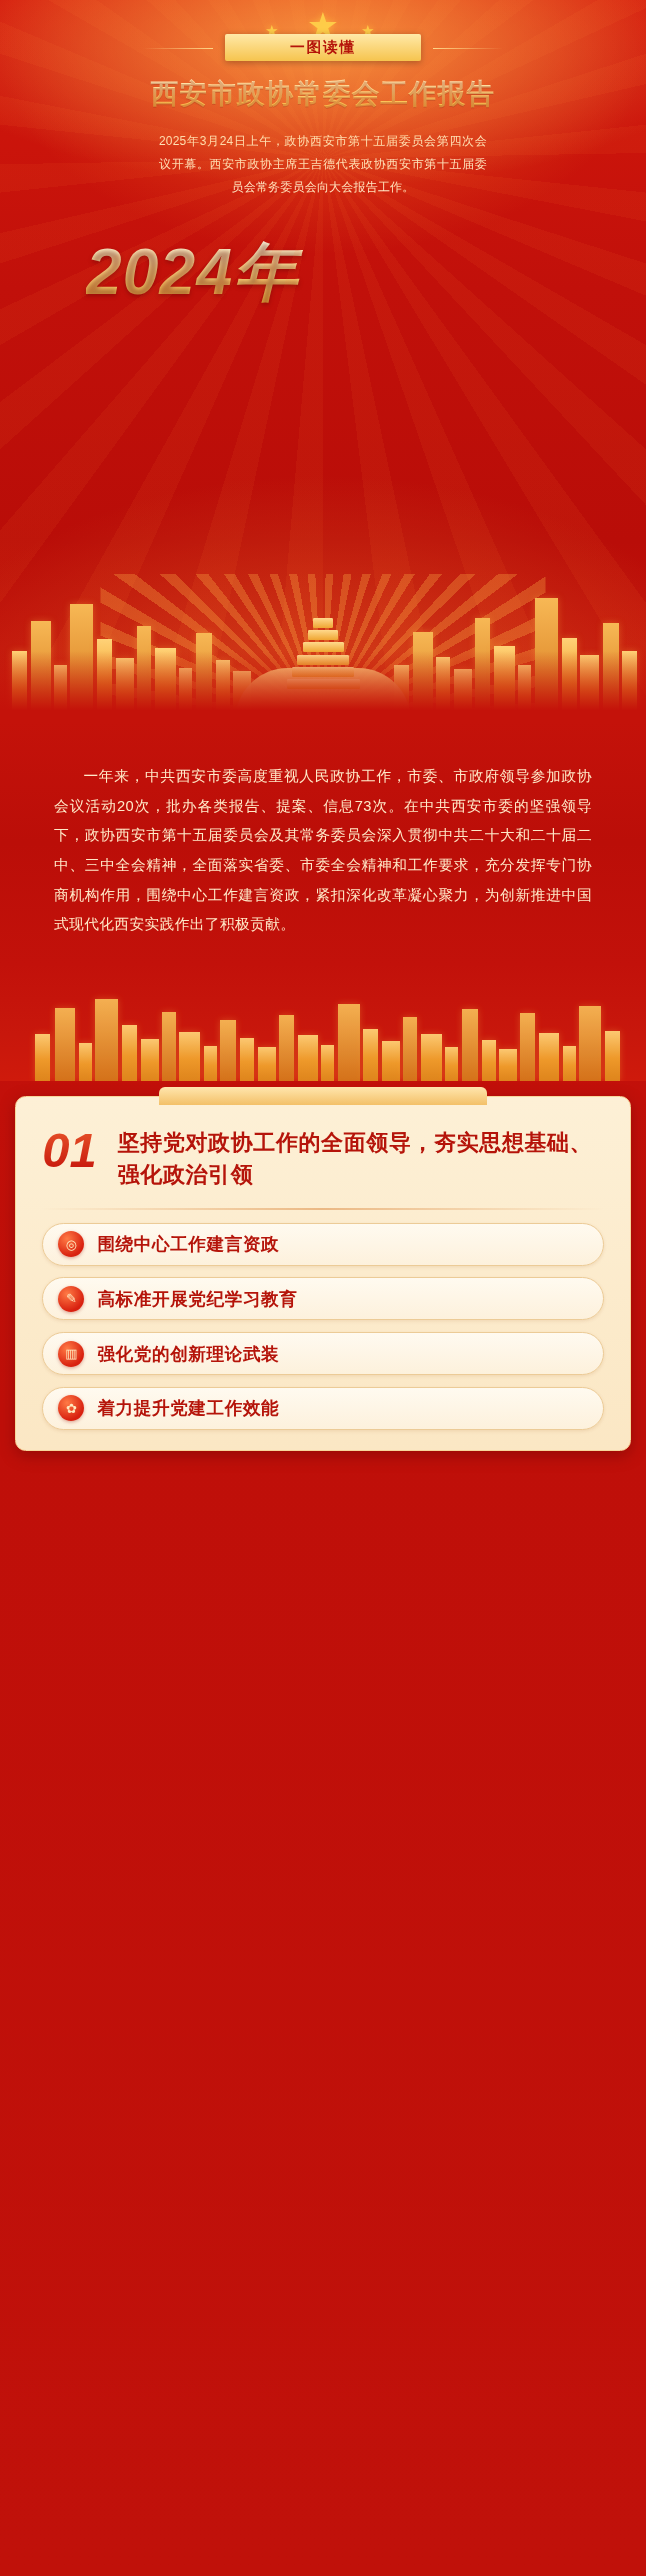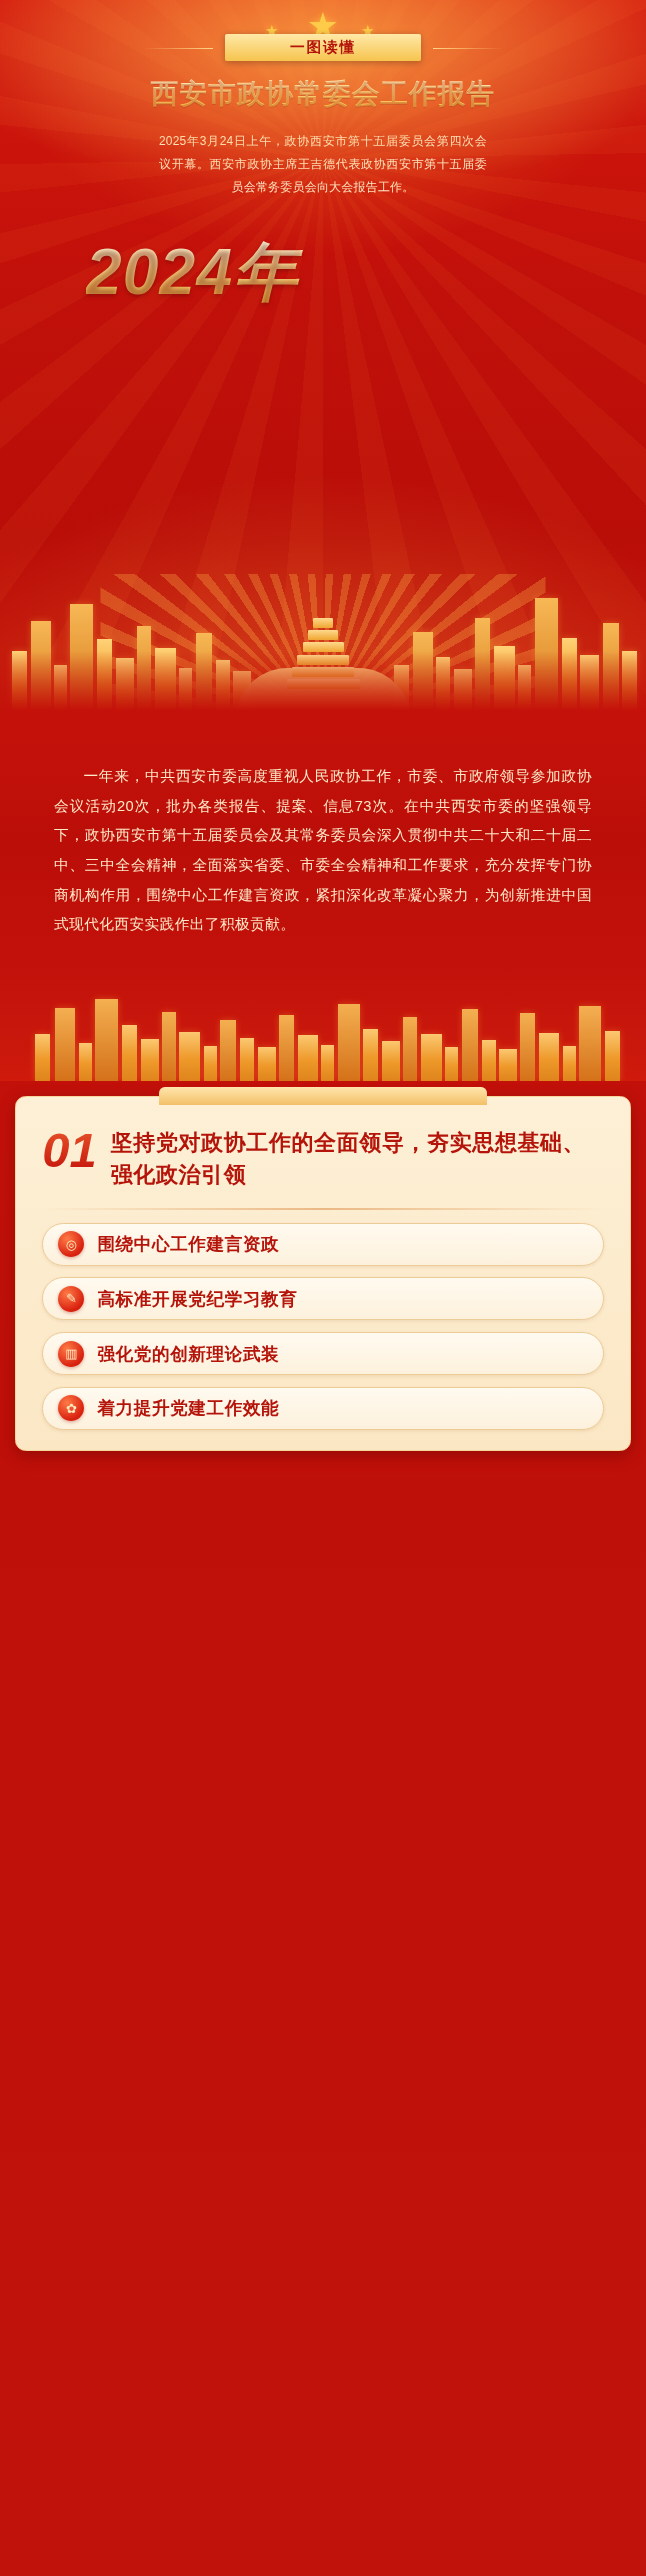--- a/index.html
+++ b/index.html
@@ -192,21 +192,21 @@
     padding:0 0 20px;
     border:1.8px solid #f6d79b;
   }
   .card-tab{
     position:absolute; top:-9.4px; left:50%; transform:translateX(-50%);
     width:328px; height:17.6px;
     background:linear-gradient(180deg,#ffe6ae,#f3c068);
     border-radius:5.9px 5.9px 0 0;
   }
   .card-head{
-    display:flex; align-items:flex-start; gap:14px;
+    display:flex; align-items:flex-start; gap:21px;
     padding:30.5px 27px 15.2px 26px;
   }
   .card-num{
     font-size:49px; font-weight:bold; font-style:italic;
     line-height:.95;
     background:linear-gradient(180deg,#e8542a,#c4130b);
     -webkit-background-clip:text; background-clip:text;
     -webkit-text-fill-color:transparent;
   }
   .card-title{

